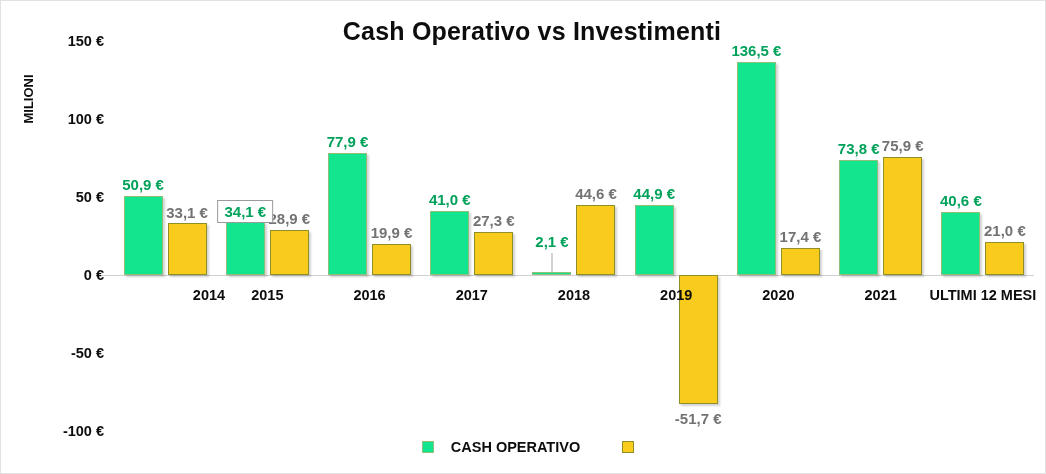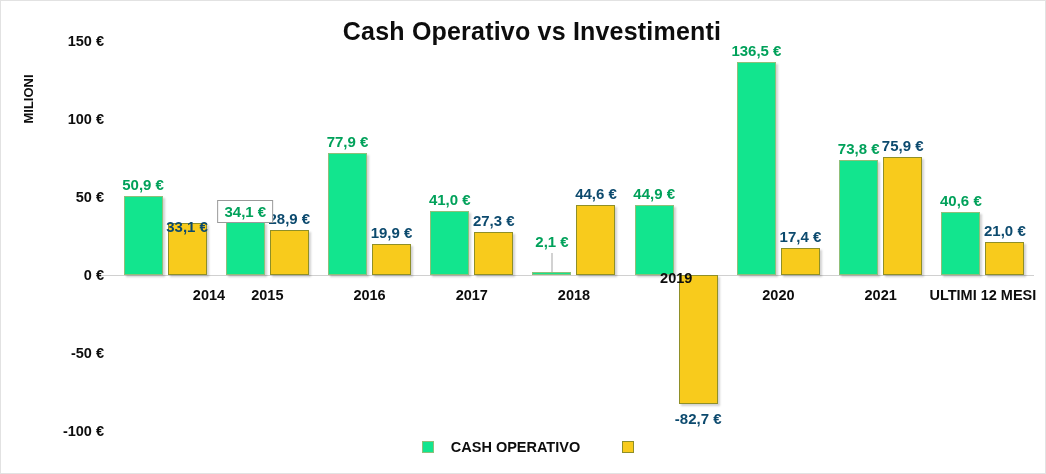--- a/index.html
+++ b/index.html
@@ -104,21 +104,21 @@
 
   
   .dlabel {
     position: absolute;
     font-size: 15px;
     font-weight: bold;
     white-space: nowrap;
     transform: translateX(-50%);
   }
   .dlabel.green { color: #00A15A; }
-  .dlabel.orange { color: #0c4a6e; text-align: right; }
+  .dlabel.orange { color: #737373; text-align: right; }
 
   .dlabel.selected {
     border: 1px solid #9a9a9a;
     background: #ffffff;
     padding: 2px 6px;
     z-index: 5;
   }
 
   .leader {
     position: absolute;
@@ -190,21 +190,21 @@
         <div class="ytick" style="top: 156px;">50 €</div>
         <div class="ytick" style="top: 234px;">0 €</div>
         <div class="ytick" style="top: 312px;">-50 €</div>
         <div class="ytick" style="top: 390px;">-100 €</div>
       </div>
     <div id="bars">
         <div class="group" style="left: 0px; width: 102.222px;">
           <div class="bar green" style="left: 9.61111px; width: 39px; top: 154.596px; height: 79.404px;"></div>
           <div class="dlabel green" style="left: 29.1111px; top: 134.596px;">50,9 €</div>
           <div class="bar yellow" style="left: 53.6111px; width: 39px; top: 182.364px; height: 51.636px;"></div>
-          <div class="dlabel orange" style="left: 73.1111px; top: 177px;">33,1 €</div>
+          <div class="dlabel orange" style="left: 73.1111px; top: 163px;">33,1 €</div>
         </div>
         <div class="group" style="left: 102.222px; width: 102.222px;">
           <div class="bar green" style="left: 9.61111px; width: 39px; top: 180.804px; height: 53.196px;"></div>
           <div class="dlabel green selected" style="left: 29.1111px; top: 158.804px;">34,1 €</div>
           <div class="bar yellow" style="left: 53.6111px; width: 39px; top: 188.916px; height: 45.084px;"></div>
           <div class="dlabel orange" style="left: 73.1111px; top: 168.916px;">28,9 €</div>
         </div>
         <div class="group" style="left: 204.444px; width: 102.222px;">
           <div class="bar green" style="left: 9.61111px; width: 39px; top: 112.476px; height: 121.524px;"></div>
           <div class="dlabel green" style="left: 29.1111px; top: 92.476px;">77,9 €</div>
@@ -221,21 +221,21 @@
           <div class="bar green stub" style="left: 9.61111px; width: 39px; top: 231px; height: 3px;"></div>
           <div class="leader" style="left: 29.1111px; top: 212px; height: 19px;"></div>
           <div class="dlabel green" style="left: 29.1111px; top: 192px;">2,1 €</div>
           <div class="bar yellow" style="left: 53.6111px; width: 39px; top: 164.424px; height: 69.576px;"></div>
           <div class="dlabel orange" style="left: 73.1111px; top: 144.424px;">44,6 €</div>
         </div>
         <div class="group" style="left: 511.111px; width: 102.222px;">
           <div class="bar green" style="left: 9.61111px; width: 39px; top: 163.956px; height: 70.044px;"></div>
           <div class="dlabel green" style="left: 29.1111px; top: 143.956px;">44,9 €</div>
           <div class="bar yellow" style="left: 53.6111px; width: 39px; top: 234px; height: 129.012px;"></div>
-          <div class="dlabel orange" style="left: 73.1111px; top: 369.012px;">-82,7 €</div>
+          <div class="dlabel orange" style="left: 73.1111px; top: 369.012px;">-51,7 €</div>
         </div>
         <div class="group" style="left: 613.333px; width: 102.222px;">
           <div class="bar green" style="left: 9.61111px; width: 39px; top: 21.06px; height: 212.94px;"></div>
           <div class="dlabel green" style="left: 29.1111px; top: 1.06px;">136,5 €</div>
           <div class="bar yellow" style="left: 53.6111px; width: 39px; top: 206.856px; height: 27.144px;"></div>
           <div class="dlabel orange" style="left: 73.1111px; top: 186.856px;">17,4 €</div>
         </div>
         <div class="group" style="left: 715.556px; width: 102.222px;">
           <div class="bar green" style="left: 9.61111px; width: 39px; top: 118.872px; height: 115.128px;"></div>
           <div class="dlabel green" style="left: 29.1111px; top: 98.872px;">73,8 €</div>
@@ -248,21 +248,21 @@
           <div class="bar yellow" style="left: 53.6111px; width: 39px; top: 201.24px; height: 32.76px;"></div>
           <div class="dlabel orange" style="left: 73.1111px; top: 181.24px;">21,0 €</div>
         </div>
       </div>
     <div id="xlabels">
         <div class="xlabel" style="left: 51.1111px; top: 245px; text-align: right;">2014</div>
         <div class="xlabel" style="left: 153.333px; top: 245px;">2015</div>
         <div class="xlabel" style="left: 255.556px; top: 245px;">2016</div>
         <div class="xlabel" style="left: 357.778px; top: 245px;">2017</div>
         <div class="xlabel" style="left: 460px; top: 245px;">2018</div>
-        <div class="xlabel" style="left: 562.222px; top: 228px;">2019</div>
+        <div class="xlabel" style="left: 562.222px; top: 245px;">2019</div>
         <div class="xlabel" style="left: 664.444px; top: 245px;">2020</div>
         <div class="xlabel" style="left: 766.667px; top: 245px;">2021</div>
         <div class="xlabel" style="left: 868.889px; top: 245px;">ULTIMI 12 MESI</div>
       </div>
   </div>
 
   <div id="legend">
       <div class="legend-item">
         <span class="legend-swatch green"></span>
         <span class="legend-label">CASH OPERATIVO</span>

